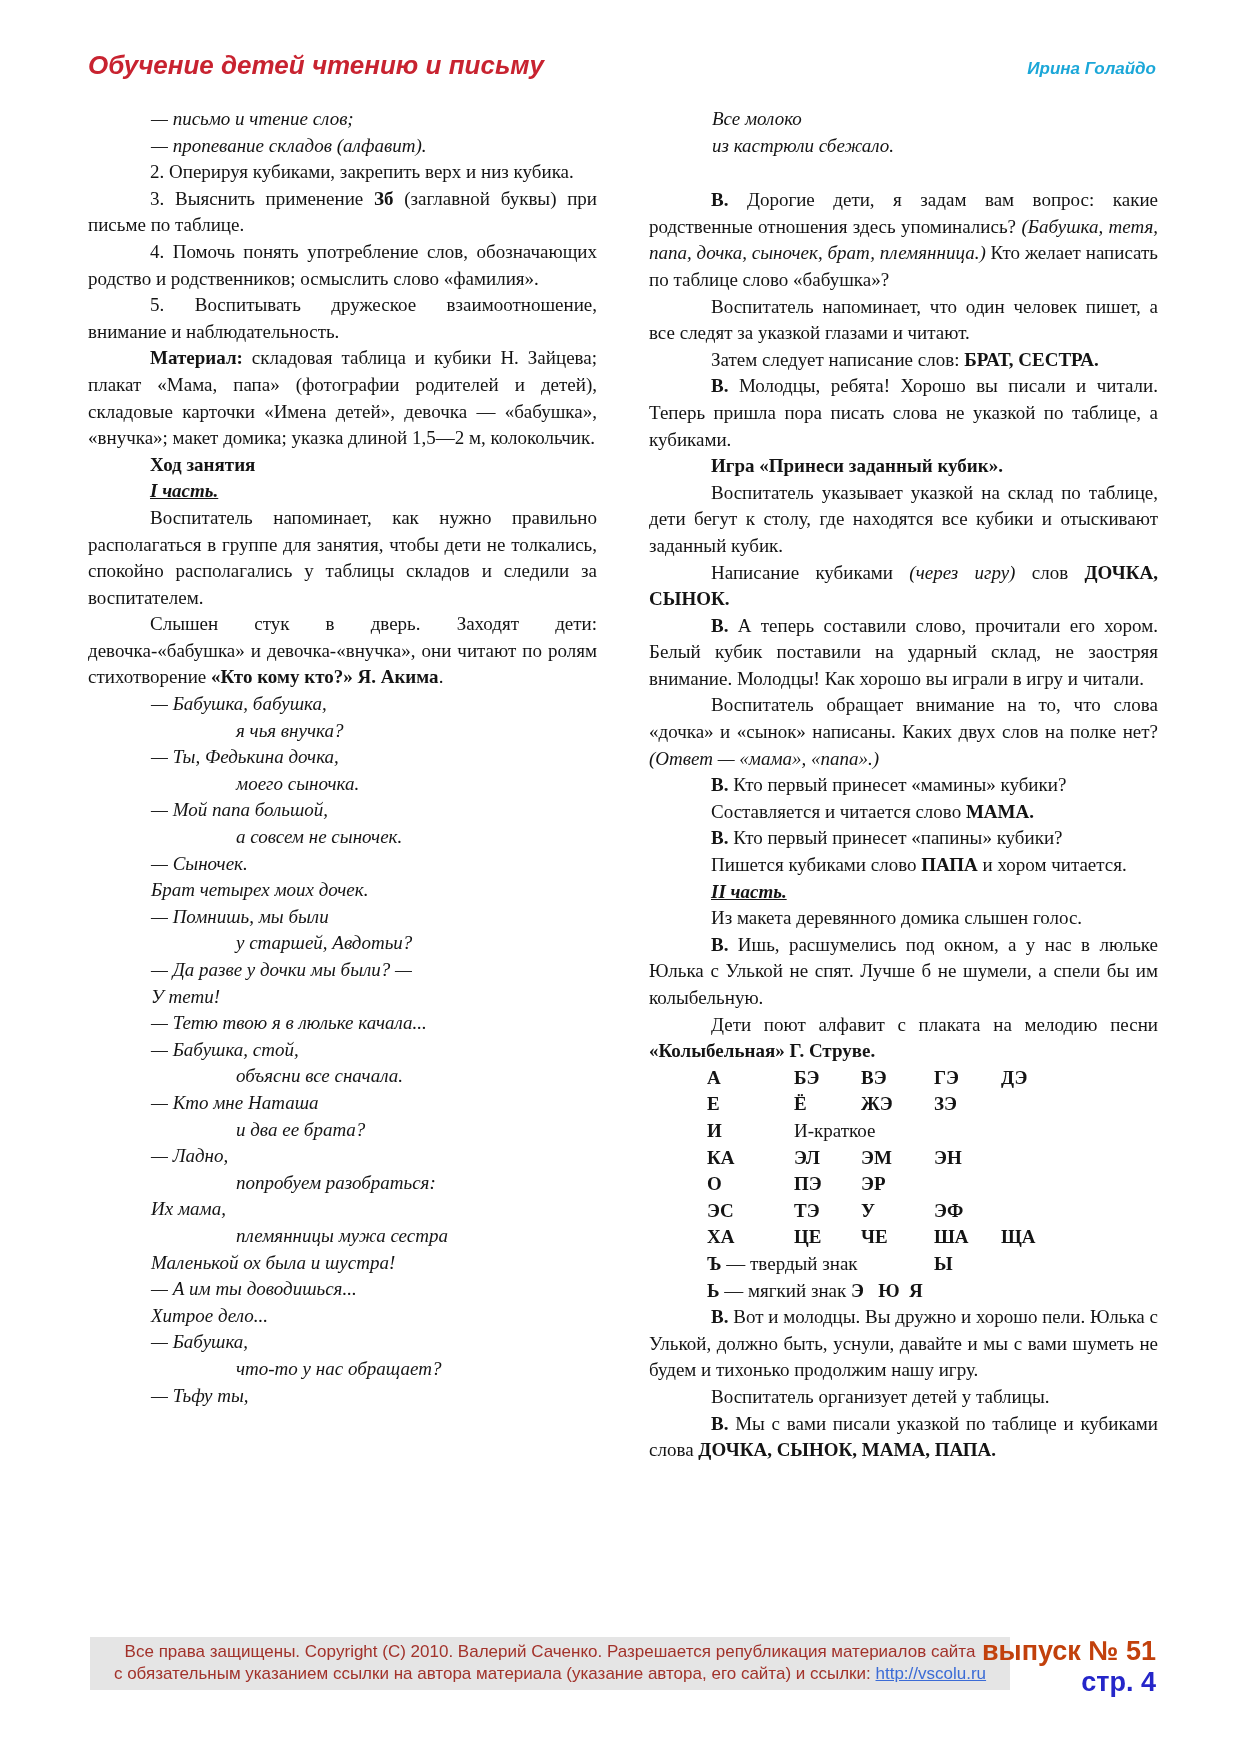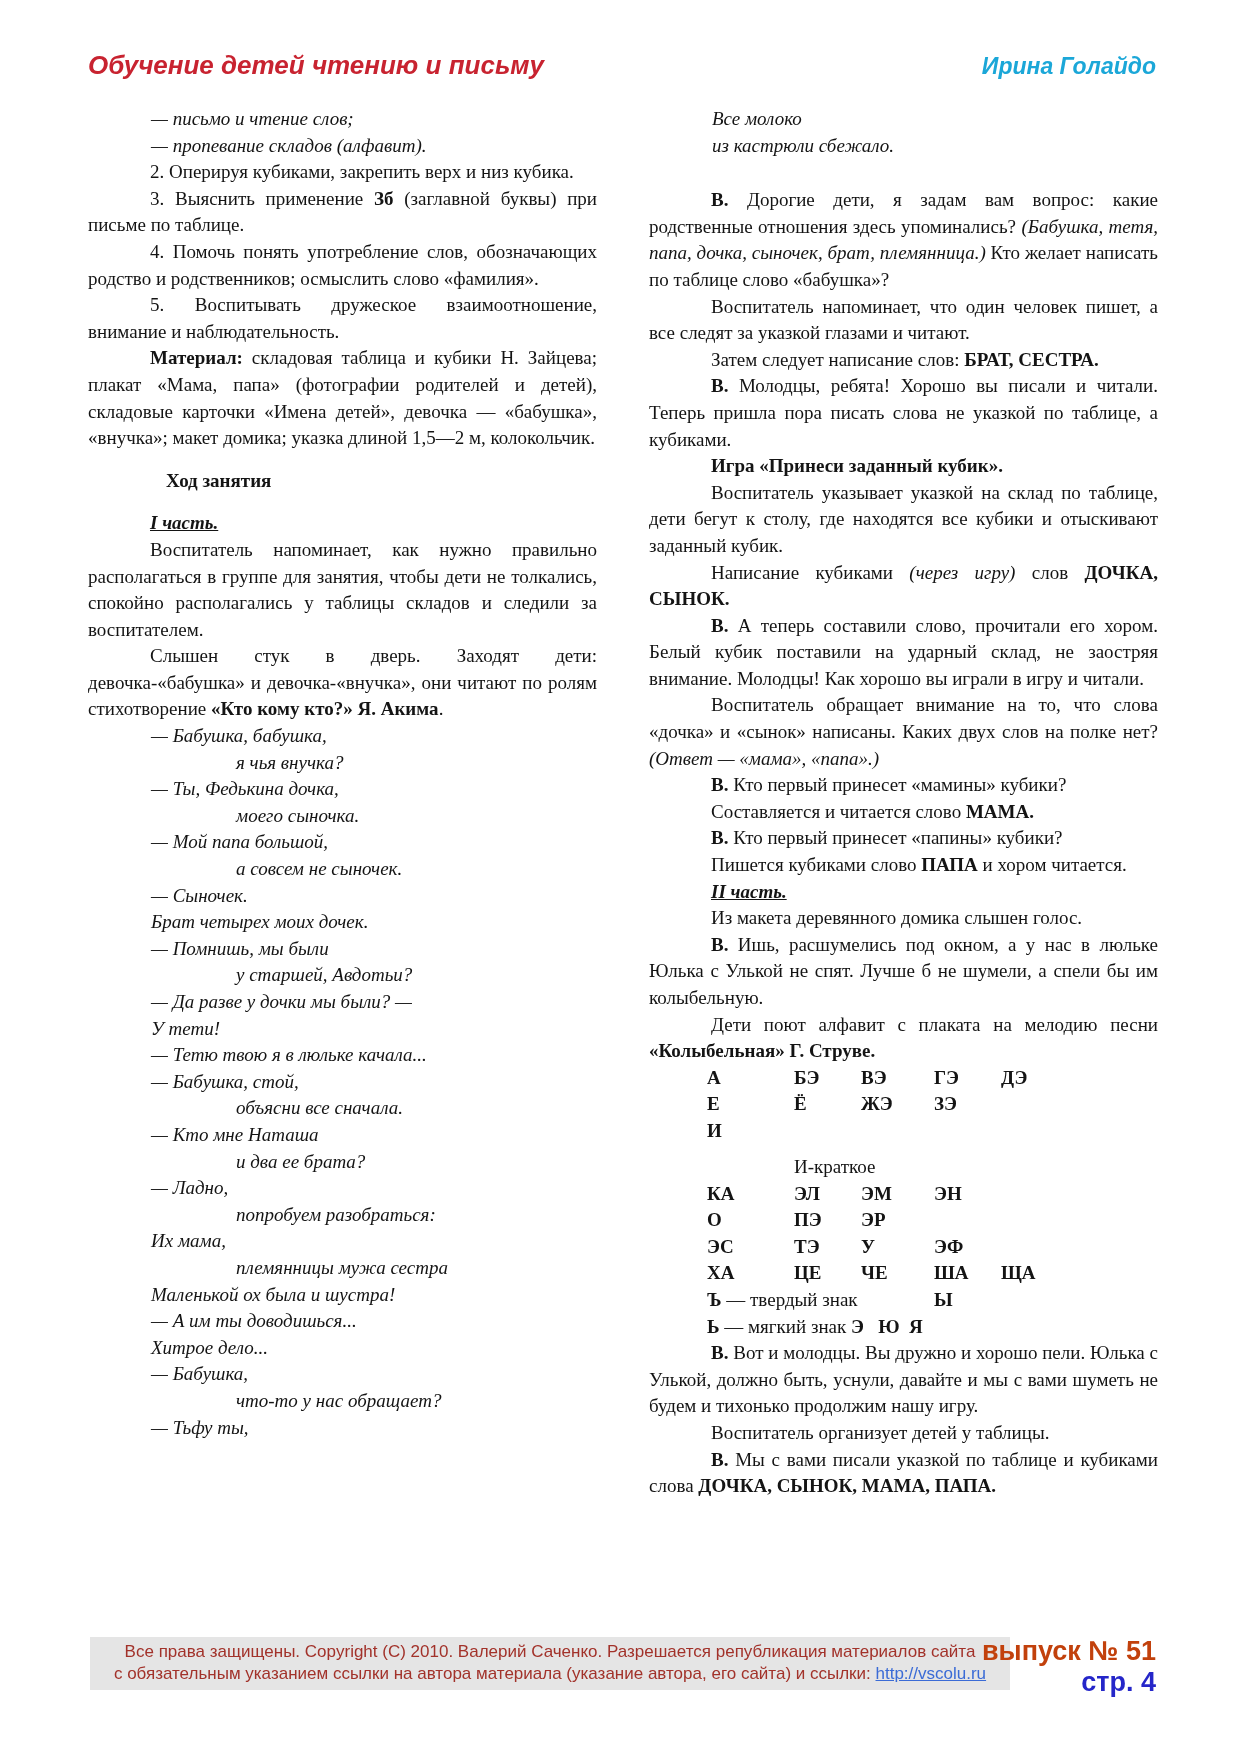--- a/index.html
+++ b/index.html
@@ -3,38 +3,38 @@
 <meta charset="utf-8">
 <style>
   html,body{margin:0;padding:0;background:#ffffff;}
   .page{position:relative;width:1240px;height:1754px;background:#ffffff;overflow:hidden;
         font-family:"Liberation Serif",serif;color:#141414;}
   
   .header{position:absolute;left:88px;top:50px;width:1068px;display:flex;
           justify-content:space-between;align-items:baseline;
           font-family:"Liberation Sans",sans-serif;font-style:italic;font-weight:700;}
   .header-title{font-size:26px;color:#c82330;}
-  .header-author{font-size:23px;color:#1ba7d8;}
+  .header-author{font-size:17px;color:#1ba7d8;}
   
   .columns{position:absolute;left:88px;top:106px;width:1070px;display:flex;gap:52px;}
   .col{width:509px;font-size:19px;line-height:26.6px;}
   .blk-p{margin:0;text-align:justify;text-indent:62px;}
   .blk-pi{margin:0 0 0 63px;font-style:italic;}
   .blk-pc{margin:0 0 0 148px;font-style:italic;}
-  .blk-h{margin:16px;font-weight:700;text-indent:62px;}
+  .blk-h{margin:0;font-weight:700;text-indent:62px;}
   .blk-hu{margin:0 0 0 62px;font-weight:700;font-style:italic;}
   .blk-hu span{text-decoration:underline;}
   .sb{font-weight:700;}
   .si{font-style:italic;}
   
   .alpha{margin-left:58px;font-weight:700;}
   .alpha-row{display:flex;}
   .ac{display:inline-block;white-space:nowrap;}
   .c0{width:87px;}.c1{width:67px;}.c2{width:73px;}.c3{width:67px;}.c4{width:auto;}
-  .reg{font-weight:400;margin-top:36px;}
+  .reg{font-weight:400;}
   .alpha-special{position:relative;white-space:pre-wrap;}
   .alpha-y{position:absolute;left:227px;}
   
   .footer-box{position:absolute;left:90px;top:1637px;width:920px;background:#f6f1d4;
               font-family:"Liberation Sans",sans-serif;font-size:17px;line-height:22px;
               color:#a2322a;text-align:center;padding:4px 0 5px;}
   .flink{color:#3a6bd6;text-decoration:underline;cursor:pointer;}
   .footer-right{position:absolute;right:84px;top:1636px;text-align:right;
                 font-family:"Liberation Sans",sans-serif;font-weight:700;
                 font-size:27px;line-height:31px;}

